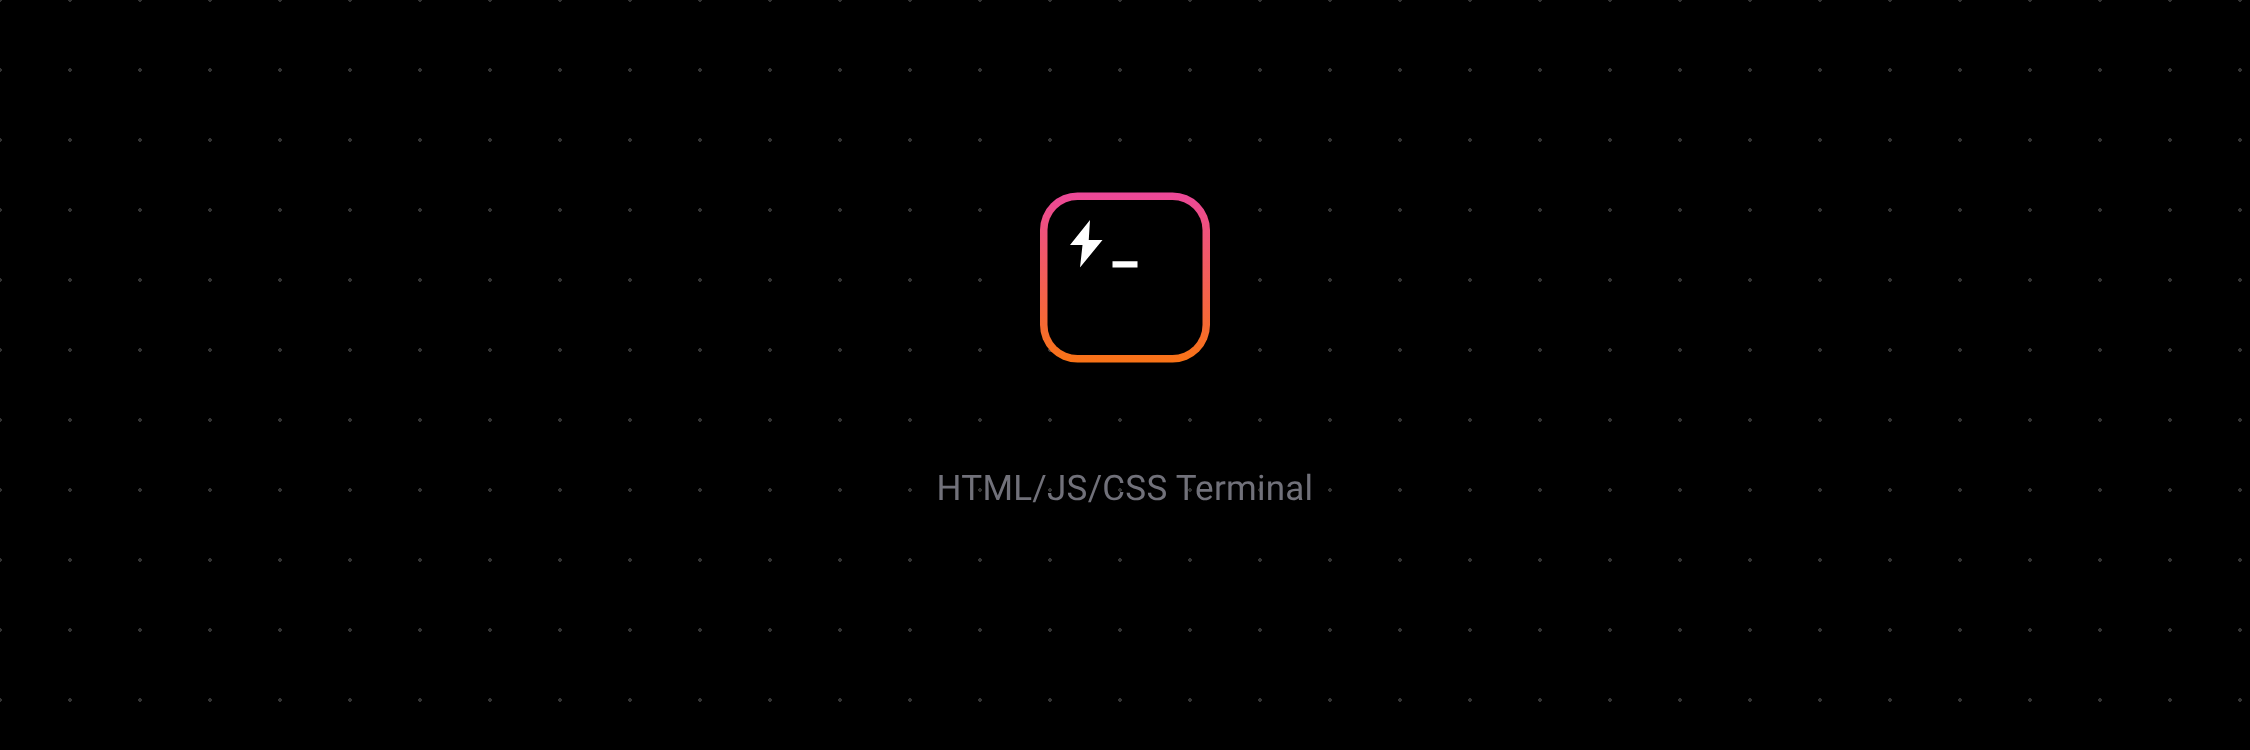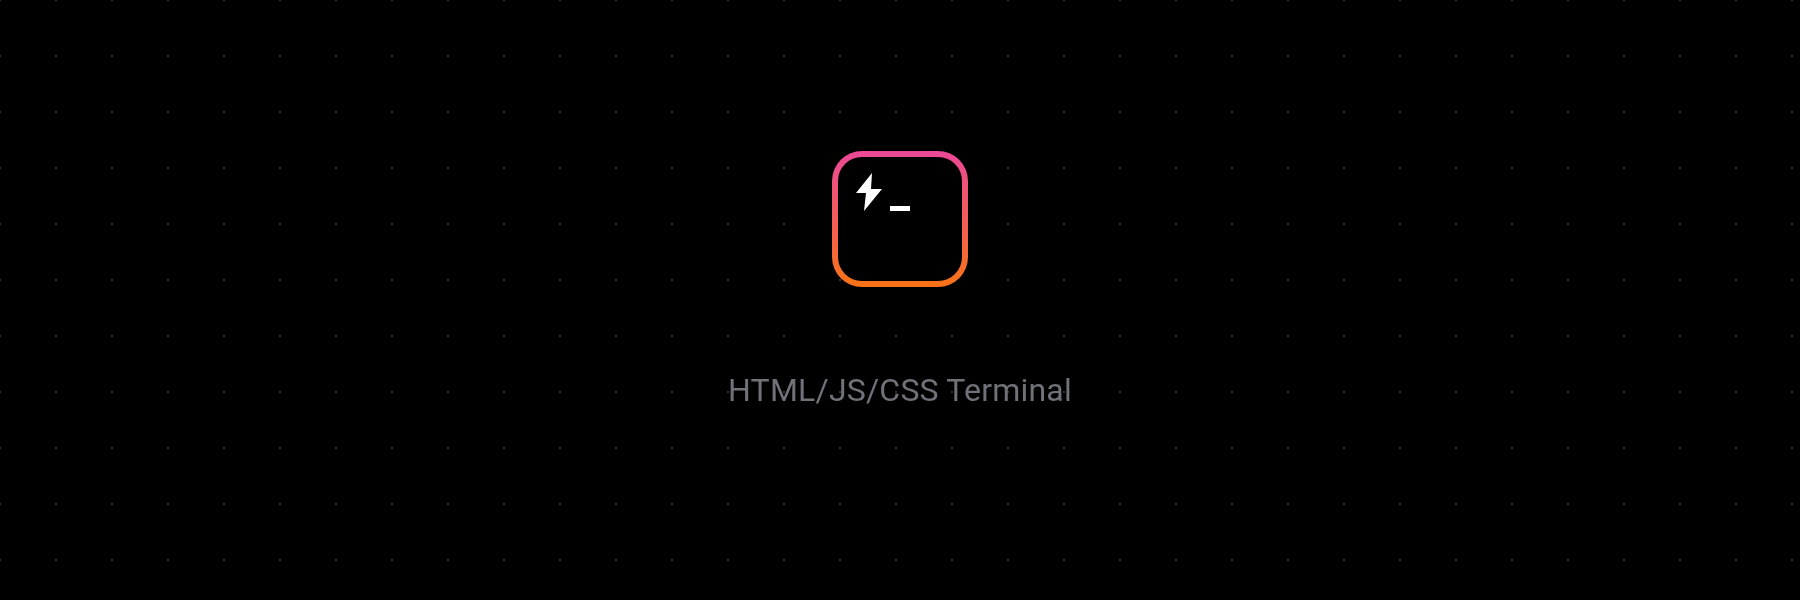--- a/index.html
+++ b/index.html
@@ -58,21 +58,21 @@
       position: absolute;
       top: 49px;
       left: 52px;
       width: 20px;
       height: 5px;
       background-color: #ffffff;
     }
 
     .title {
       color: #71717a;
-      font-size: 32px;
+      font-size: 28px;
       font-weight: 400;
       letter-spacing: 0.2px;
     }
   </style>
 </head>
 <body>
 
 <div class="container">
   <div class="icon-wrapper">
     <div class="icon-inner">

